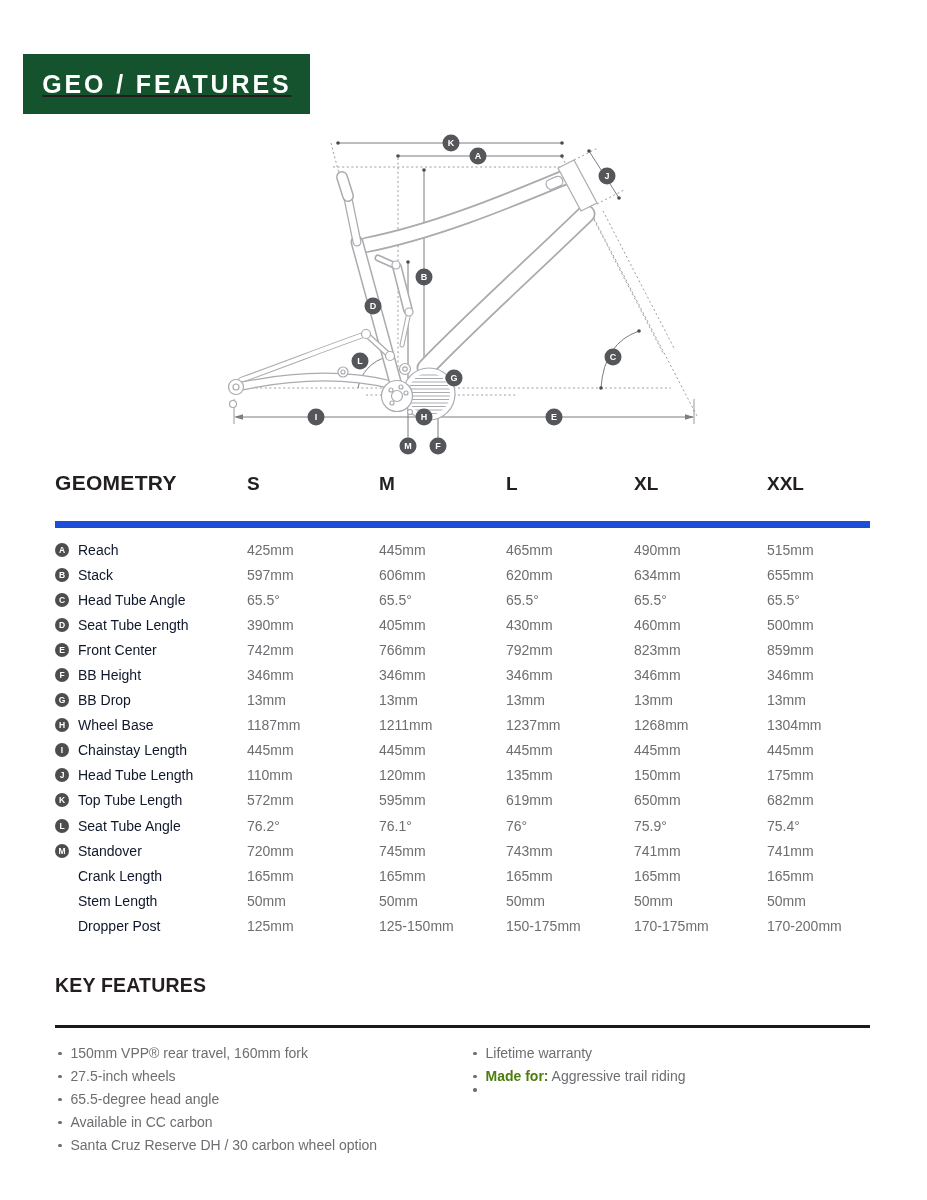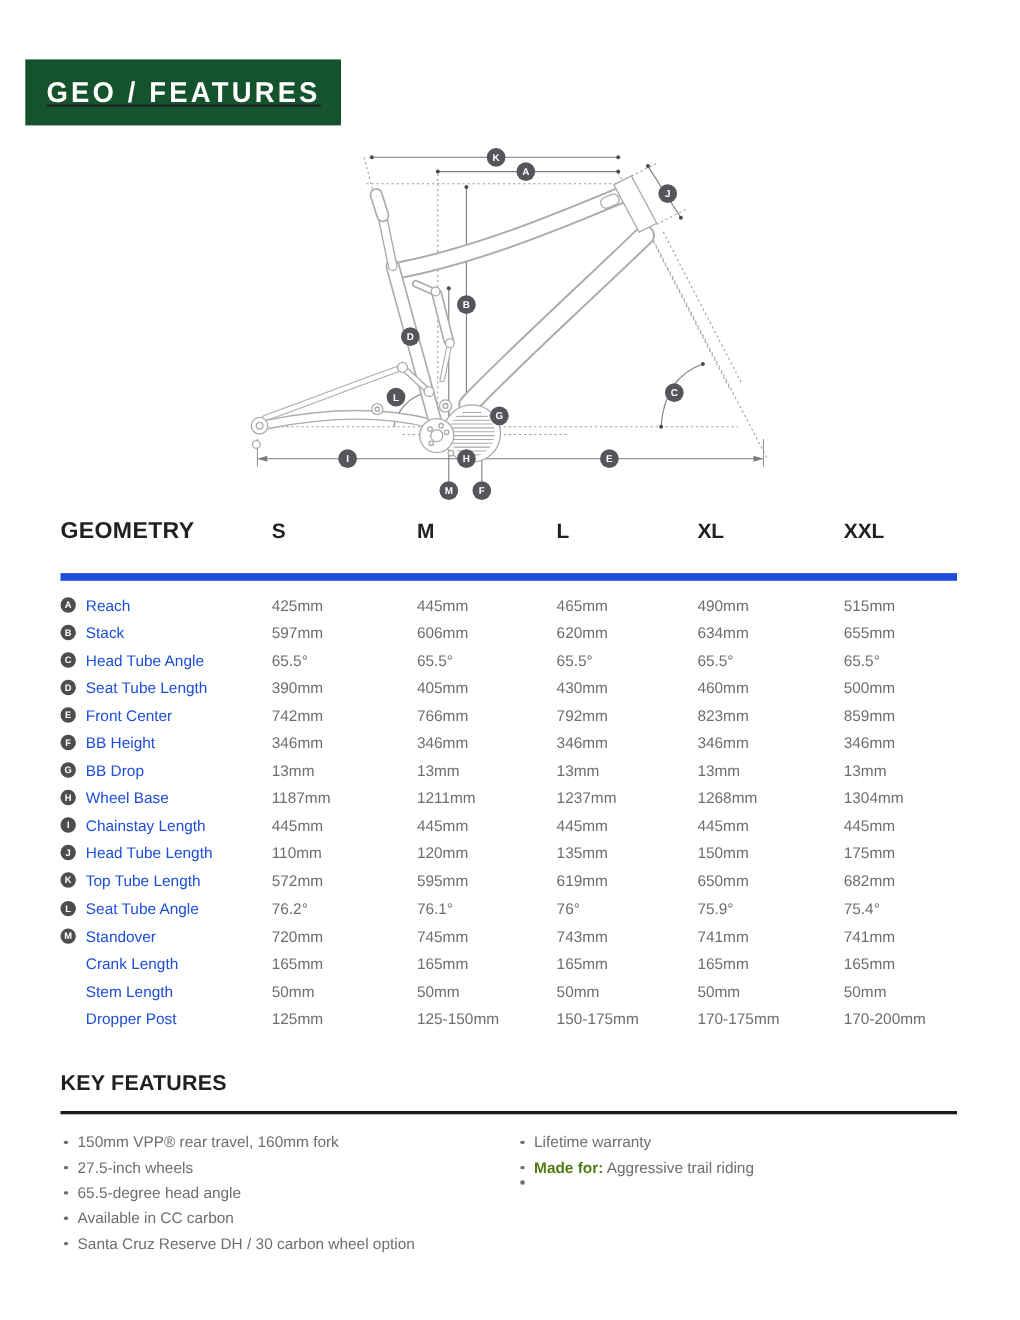--- a/index.html
+++ b/index.html
@@ -36,26 +36,26 @@
   .size-col { font-size:19px; font-weight:bold; }
   .contents { display:contents; }
   .geo-body { padding-top:9px; }
   .geo-row { display:grid; grid-template-columns:192px 132px 127px 128px 133px 1fr;
     height:25.1px; align-items:center; }
   .geo-label-cell { display:flex; align-items:center; gap:9px; }
   .letter-badge { width:14px; height:14px; border-radius:50%; background:#4d4d4f; color:#fff;
     font-size:8.5px; font-weight:bold; display:flex; align-items:center; justify-content:center;
     flex:0 0 14px; }
   .letter-badge:empty { visibility:hidden; }
-  .geo-label { font-size:14px; color:#1d4ed8; }
+  .geo-label { font-size:14px; color:#0f172a; }
   .geo-value { font-size:14px; color:#6d6e71; }
 
   
   .features { position:absolute; left:55px; top:974px; width:815px; }
-  .features h2 { font-size:19.5px; font-weight:bold; letter-spacing:.2px; padding-bottom:13px;
+  .features h2 { font-size:19.5px; font-weight:bold; letter-spacing:.2px; padding-bottom:28px;
     border-bottom:3px solid #1b1b1b; }
   .features-cols { display:grid; grid-template-columns:415px 1fr; margin-top:14px; }
   .features ul { list-style:none; }
   .features li { display:flex; align-items:center; line-height:23px; font-size:14px; color:#6d6e71; }
   .bullet { width:3.5px; height:3.5px; border-radius:50%; background:#6d6e71; flex:0 0 3.5px;
     margin:0 9px 0 3px; align-self:center; }
   .feat-bold { font-weight:bold; color:#4d7c0f; white-space:pre; }
   .feat-bold:empty { display:none; }
   .feat-text { white-space:pre-wrap; }
 </style>

